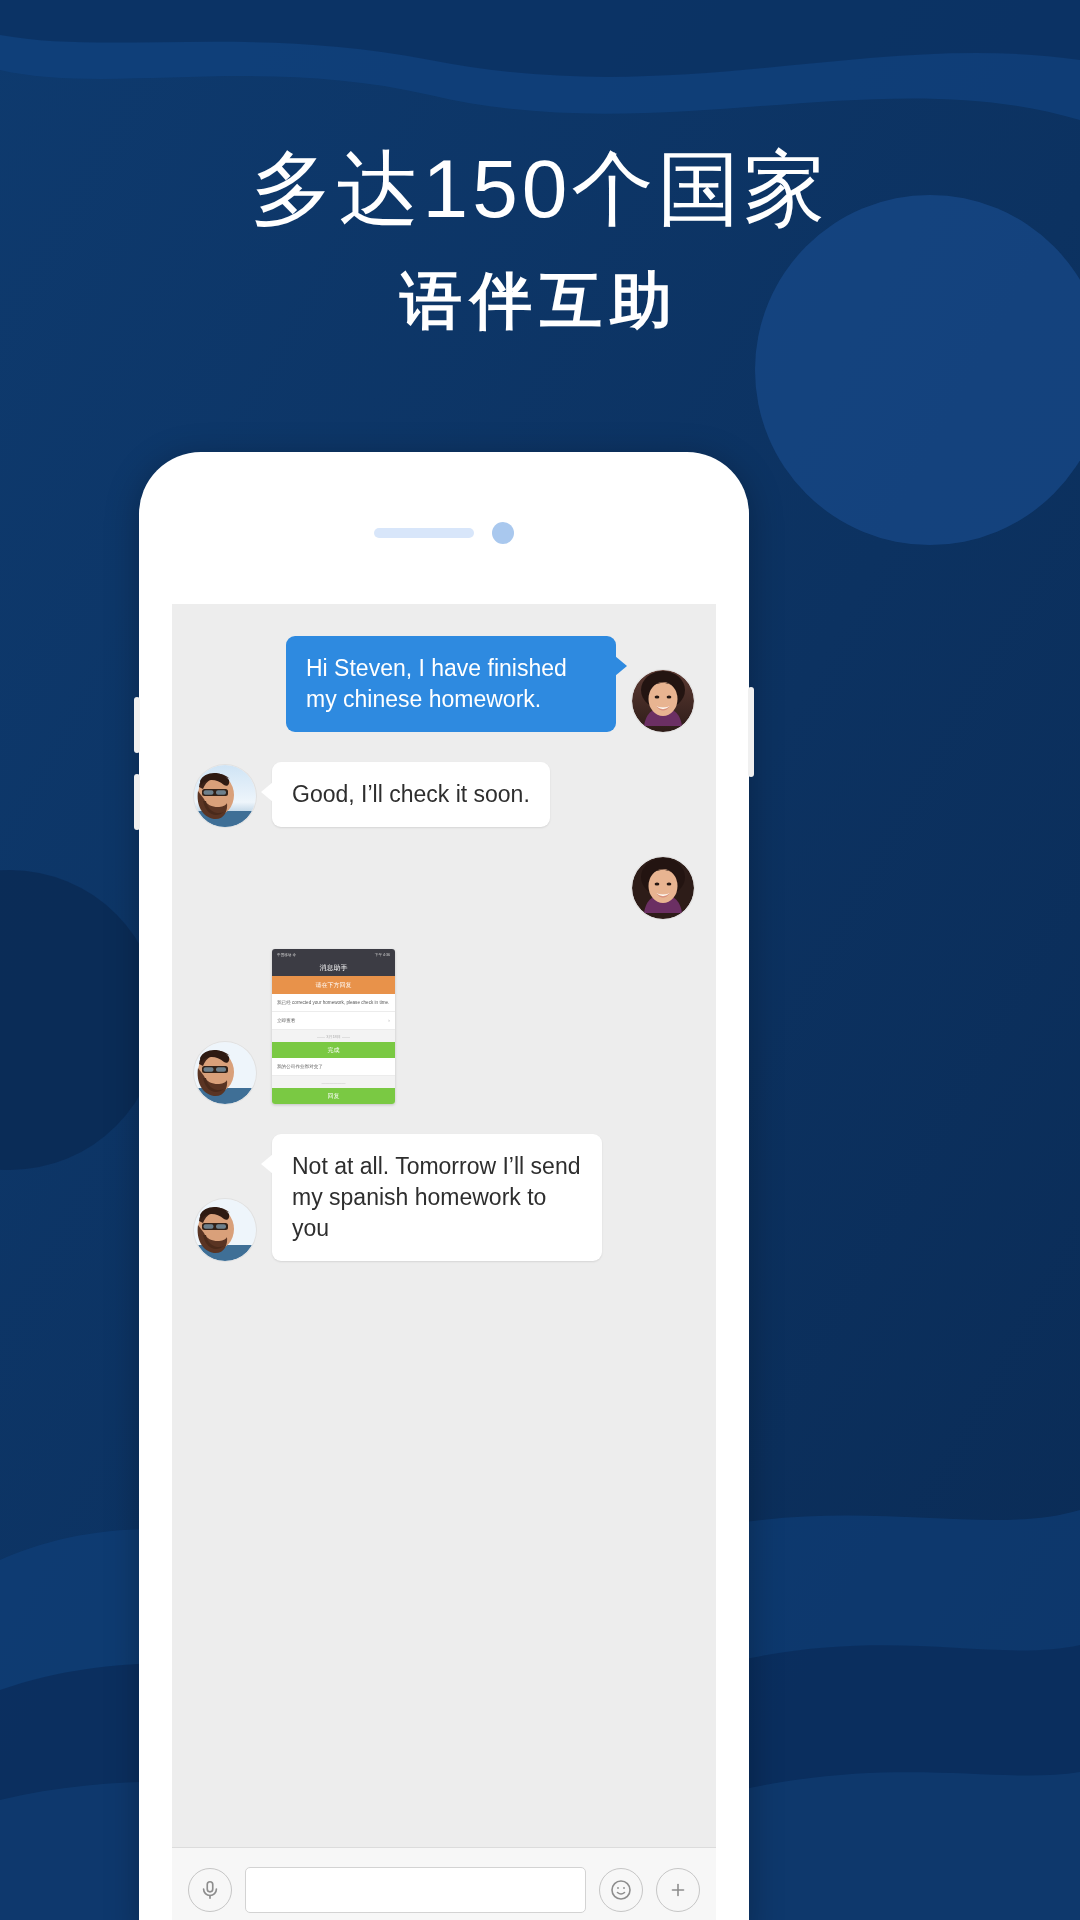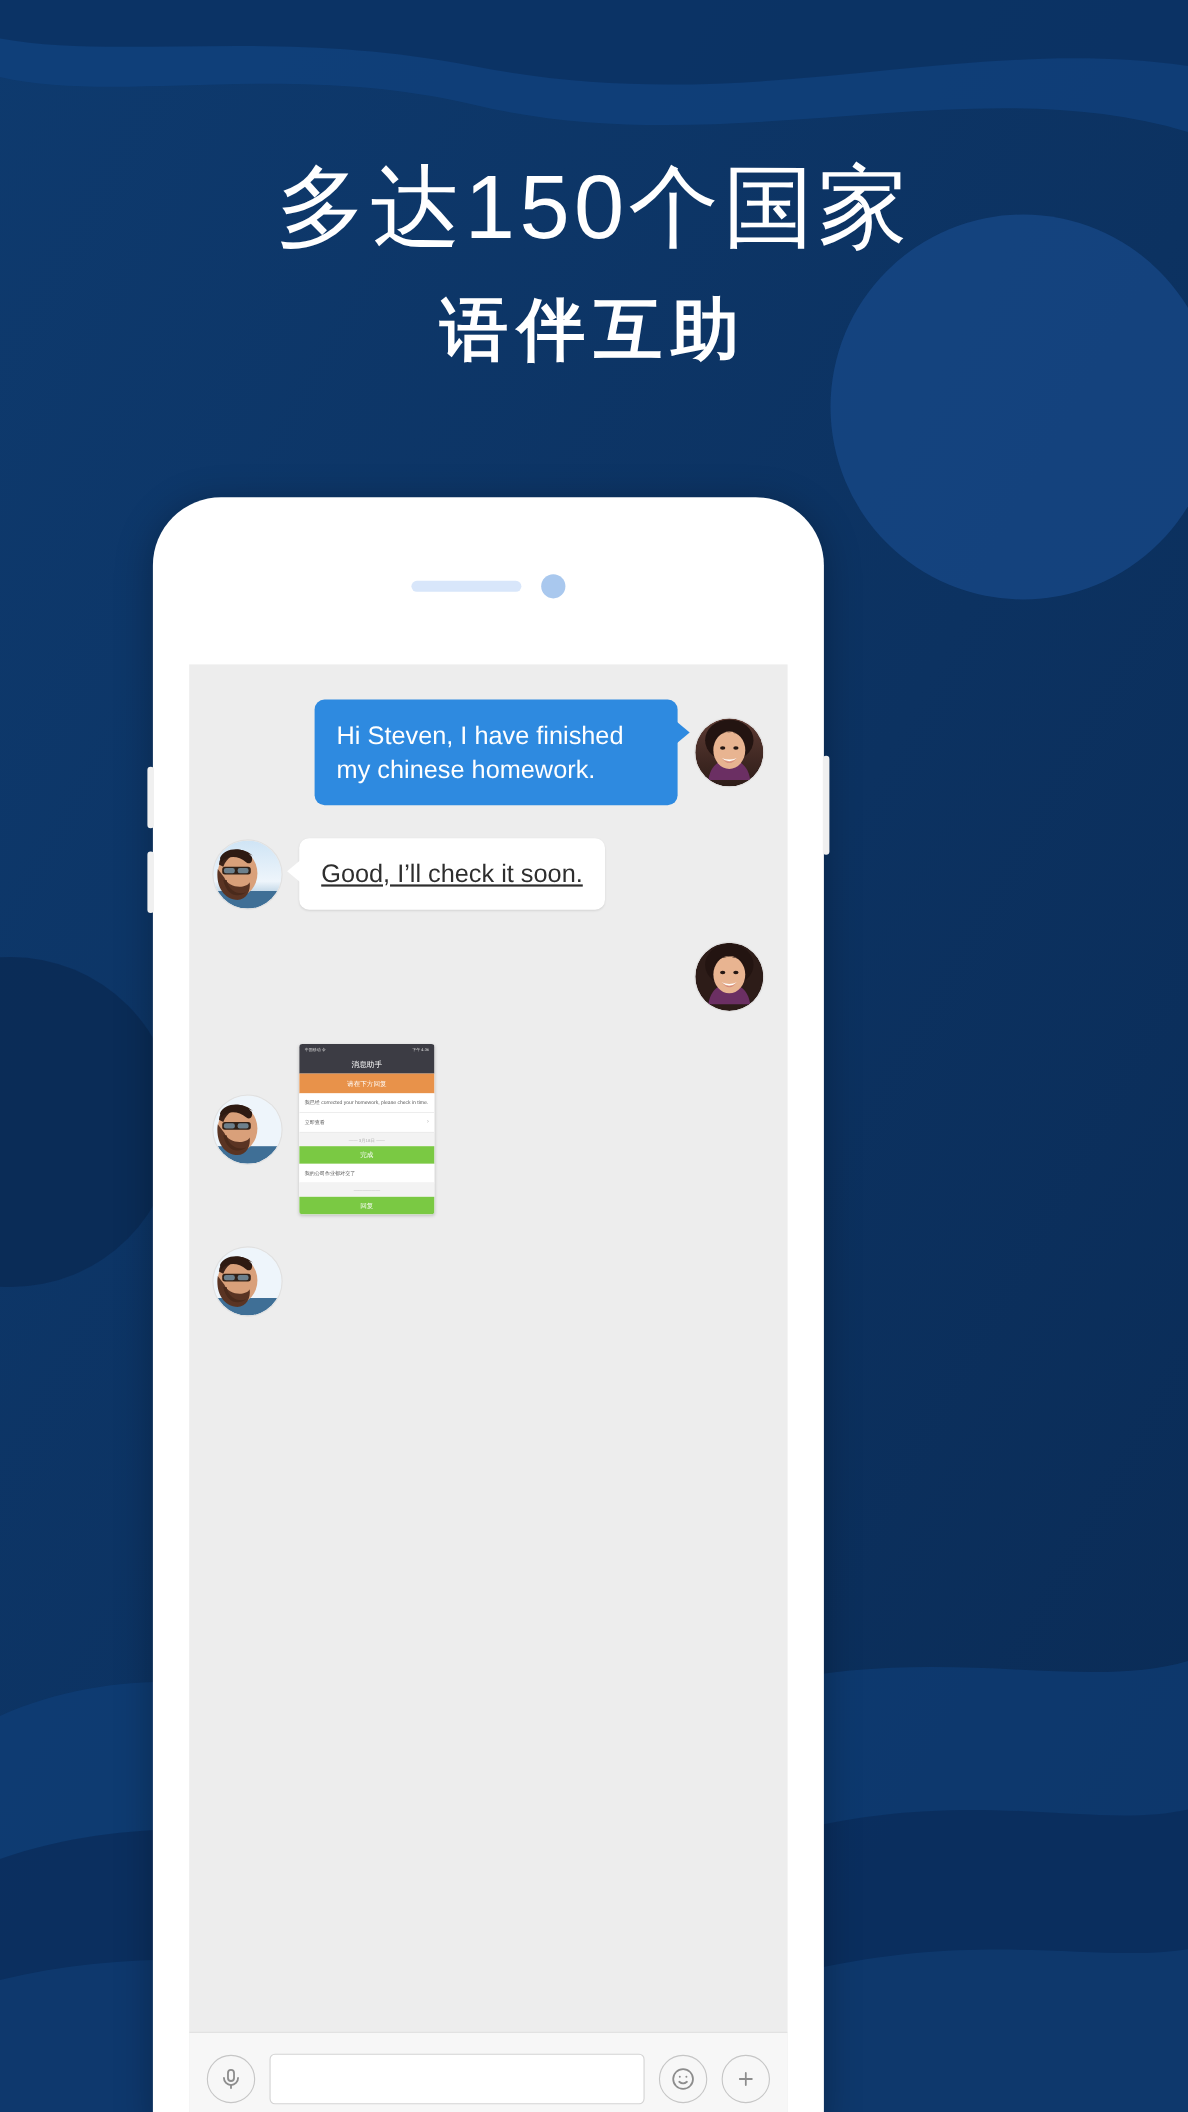--- a/index.html
+++ b/index.html
@@ -75,21 +75,21 @@
     background: #ededed;
     overflow: hidden;
   }
   .chat-scroll {
     position: relative;
     width: 544px; height: 1243px;
     padding: 32px 22px 0 22px;
   }
 
   
-  .msg { display: flex; align-items: center; margin-bottom: 30px; }
+  .msg { display: flex; align-items: flex-end; margin-bottom: 30px; }
   .msg.out { justify-content: flex-end; }
   .msg.in  { justify-content: flex-start; }
 
   .avatar {
     width: 62px; height: 62px; border-radius: 50%;
     flex: 0 0 62px; overflow: hidden;
     box-shadow: 0 0 0 1px rgba(0,0,0,0.05);
   }
   .avatar svg { display: block; width: 62px; height: 62px; }
 
@@ -111,21 +111,20 @@
     content: ""; position: absolute; right: -11px; top: 20px;
     border-top: 10px solid transparent;
     border-bottom: 10px solid transparent;
     border-left: 12px solid #2e8ae0;
   }
   .bubble.white {
     background: #ffffff;
     color: #2e2e2e;
     margin-left: 16px;
     box-shadow: 0 1px 2px rgba(0,0,0,0.10);
-    text-decoration: underline;
   }
   .bubble.white::after {
     content: ""; position: absolute; left: -11px; top: 20px;
     border-top: 10px solid transparent;
     border-bottom: 10px solid transparent;
     border-right: 12px solid #ffffff;
   }
 
   
   .imgmsg { margin-left: 16px; width: 123px; }
@@ -352,20 +351,21 @@
                 <path d="M5 22 C6 8 26 4 36 14 C30 10 14 10 9 24Z" fill="#3b2218"></path>
                 <path d="M4 26 C2 40 8 52 20 54 C30 55 34 46 33 38 C30 44 14 44 10 34Z" fill="#5a3423"></path>
                 <path d="M6 16 C10 6 28 5 35 15 C36 20 33 22 30 20 C22 13 12 14 7 20Z" fill="#2e1a12"></path>
                 <rect x="8" y="24" width="26" height="7" rx="2.5" fill="#23160f" opacity="0.92"></rect>
                 <rect x="9.5" y="25.2" width="10" height="4.6" rx="2" fill="#6d808c"></rect>
                 <rect x="22" y="25.2" width="10" height="4.6" rx="2" fill="#6d808c"></rect>
                 <path d="M9 36 C12 50 22 53 30 47 C24 50 14 47 12 36Z" fill="#4a2a1b"></path>
               </g>
             </svg>
           </div>
+          <div class="bubble white">Not at all. Tomorrow I’ll send my spanish homework to you</div>
         </div>
 
 
       </div>
 
       <div class="inputbar">
         <div class="circ-btn">
           <svg class="ico" width="22" height="22" viewBox="0 0 24 24" fill="none" stroke="#8d8d8d" stroke-width="1.8" stroke-linecap="round">
             <rect x="9" y="3" width="6" height="11" rx="3"></rect>
             <path d="M5 11a7 7 0 0 0 14 0"></path>

